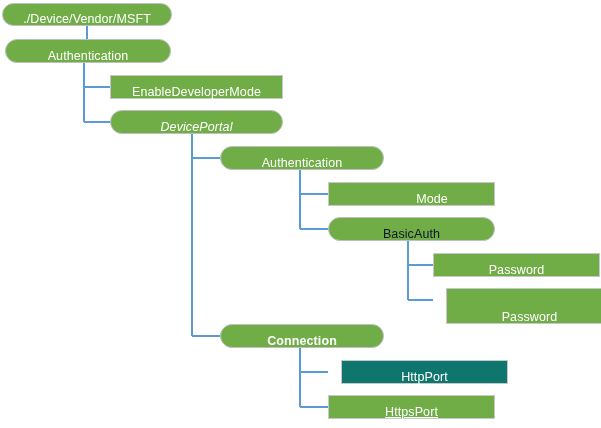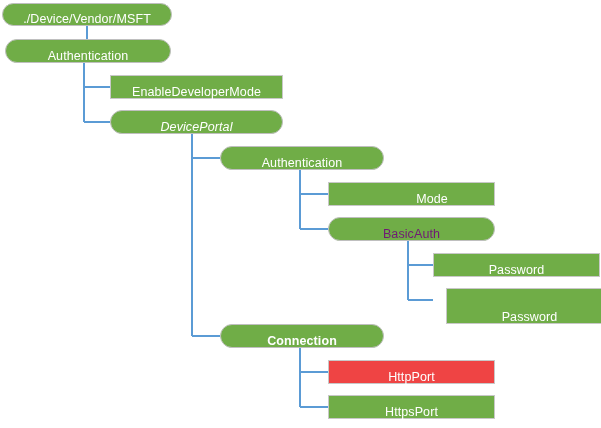--- a/index.html
+++ b/index.html
@@ -85,32 +85,32 @@
       </div>
       <div class="node pill" style="left: 110px; top: 110px; width: 173px; height: 24px; background: rgb(112, 173, 71); color: rgb(255, 255, 255); font-style: italic;">
         <span class="node-label">DevicePortal</span>
       </div>
       <div class="node pill" style="left: 220px; top: 146px; width: 164px; height: 24px; background: rgb(112, 173, 71); color: rgb(255, 255, 255);">
         <span class="node-label">Authentication</span>
       </div>
       <div class="node rect" style="left: 328px; top: 182px; width: 167px; height: 24px; background: rgb(112, 173, 71); color: rgb(255, 255, 255); padding-left: 41px;">
         <span class="node-label">Mode</span>
       </div>
-      <div class="node pill" style="left: 328px; top: 217px; width: 167px; height: 24px; background: rgb(112, 173, 71); color: #701a75;">
+      <div class="node pill" style="left: 328px; top: 217px; width: 167px; height: 24px; background: rgb(112, 173, 71); color: #0f172a;">
         <span class="node-label">BasicAuth</span>
       </div>
       <div class="node rect" style="left: 433px; top: 253px; width: 167px; height: 24px; background: rgb(112, 173, 71); color: rgb(255, 255, 255);">
         <span class="node-label">Password</span>
       </div>
       <div class="node rect" style="left: 433px; top: 288px; width: 167px; height: 36px; background: rgb(112, 173, 71); color: rgb(255, 255, 255); margin-left: 13px;">
         <span class="node-label">Password</span>
       </div>
       <div class="node pill" style="left: 220px; top: 324px; width: 164px; height: 24px; background: rgb(112, 173, 71); color: rgb(255, 255, 255); font-weight: bold;">
         <span class="node-label">Connection</span>
       </div>
-      <div class="node rect" style="left: 328px; top: 360px; width: 167px; height: 24px; background: #ef4444; color: rgb(255, 255, 255);">
+      <div class="node rect" style="left: 341px; top: 360px; width: 167px; height: 24px; background: #0f766e; color: rgb(255, 255, 255);">
         <span class="node-label">HttpPort</span>
       </div>
-      <div class="node rect" style="left: 328px; top: 395px; width: 167px; height: 24px; background: rgb(112, 173, 71); color: rgb(255, 255, 255);">
+      <div class="node rect" style="left: 328px; top: 395px; width: 167px; height: 24px; background: rgb(112, 173, 71); color: rgb(255, 255, 255); text-decoration: underline;">
         <span class="node-label">HttpsPort</span>
       </div>
     </div>
 </div>
 
 </body></html>

